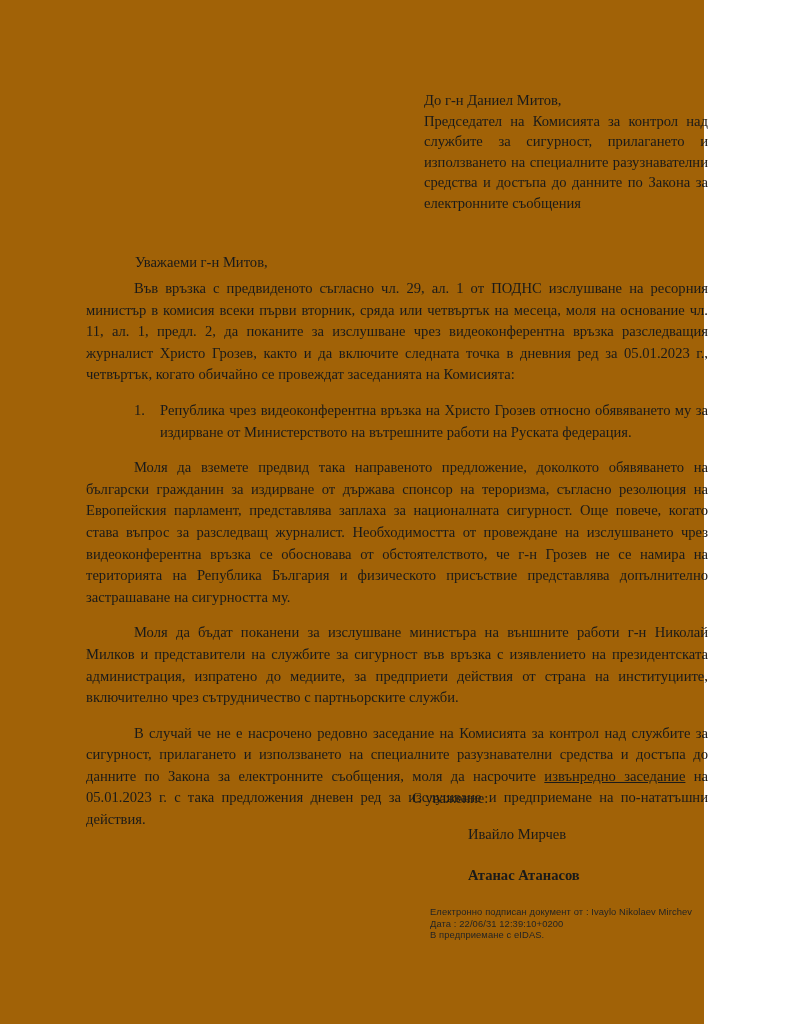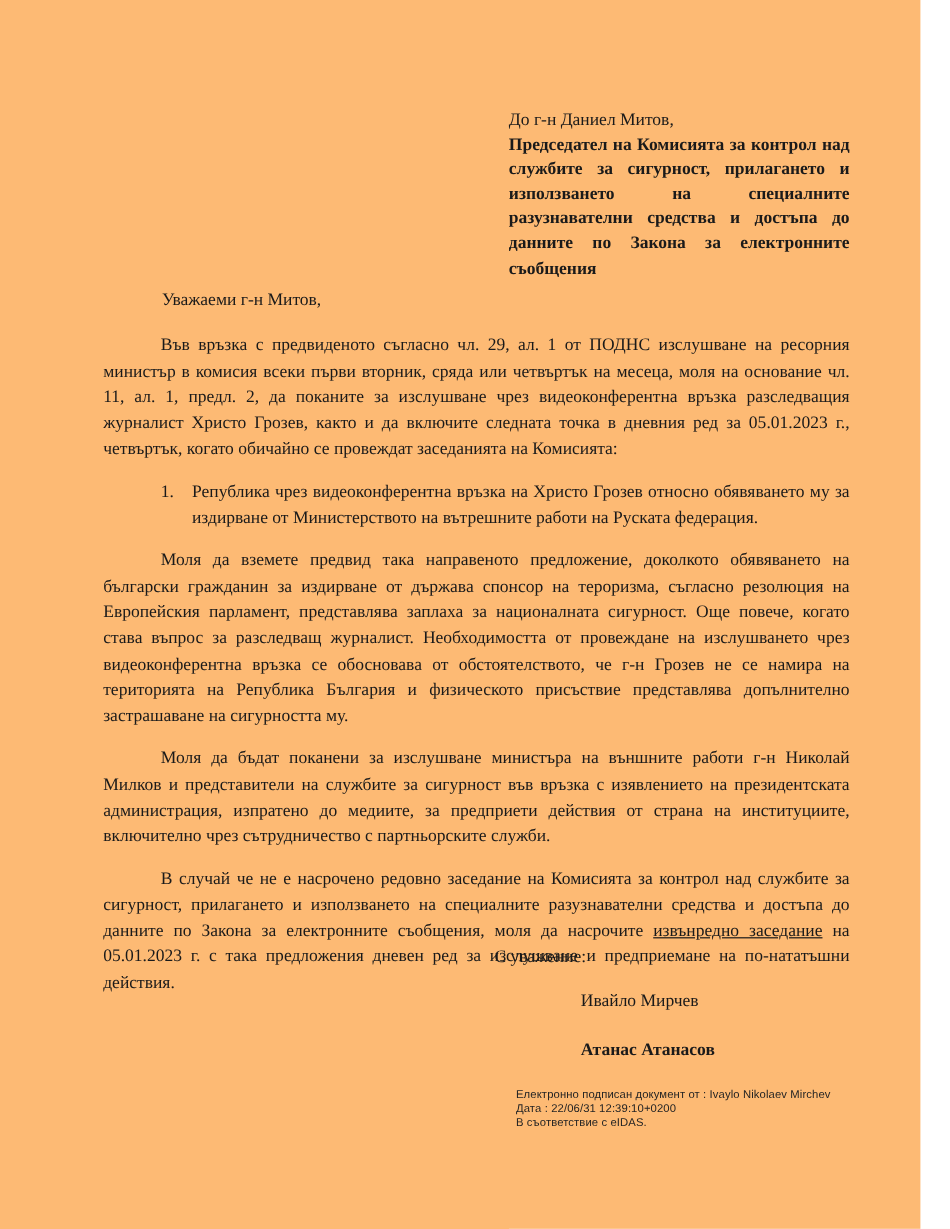--- a/index.html
+++ b/index.html
@@ -13,50 +13,49 @@
     height: 1024px;
     position: relative;
     font-family: "Liberation Serif", "DejaVu Serif", serif;
     color: #1a1a1a;
     overflow: hidden;
   }
 
   .page {
     position: absolute;
     left: 0; top: 0;
-    width: 767px;
+    width: 704px;
     height: 1024px;
-    background: #fdba74;
+    background: #a16207;
   }
 
   
   .addressee {
     position: absolute;
     left: 424px;
     top: 90px;
     width: 284px;
     font-size: 14.6px;
     line-height: 20.6px;
     text-align: justify;
     text-justify: inter-word;
   }
   .addressee .line1 {
     display: block;
     text-align: left;
   }
   .addressee .body-lines {
     display: block;
-    font-weight: bold;
   }
 
   
   .greeting {
     position: absolute;
     left: 135px;
-    top: 240px;
+    top: 252px;
     font-size: 14.6px;
     line-height: 20px;
   }
 
   
   .body-col {
     position: absolute;
     left: 86px;
     top: 278px;
     width: 622px;
@@ -114,21 +113,20 @@
   .sig-names {
     position: absolute;
     left: 468px;
     top: 824px;
     font-size: 14.6px;
     line-height: 20px;
   }
   .sig-names .name {
     display: block;
     margin-bottom: 21px;
-    margin-left: 16px;
   }
   .sig-names .name:last-child {
     margin-bottom: 0;
     font-weight: bold;
   }
 
   
   .esig {
     position: absolute;
     left: 430px;
@@ -175,16 +173,16 @@
   <div class="signoff">С уважение:</div>
 
   <div class="sig-names">
     <span class="name">Ивайло Мирчев</span>
     <span class="name">Атанас Атанасов</span>
   </div>
 
   <div class="esig">
     <span class="esig-line">Електронно подписан документ от :  Ivaylo Nikolaev Mirchev</span>
     <span class="esig-line">Дата : 22/06/31 12:39:10+0200</span>
-    <span class="esig-line">В съответствие с eIDAS.</span>
+    <span class="esig-line">В предприемане с eIDAS.</span>
   </div>
 
 </div>
 
 </body></html>

